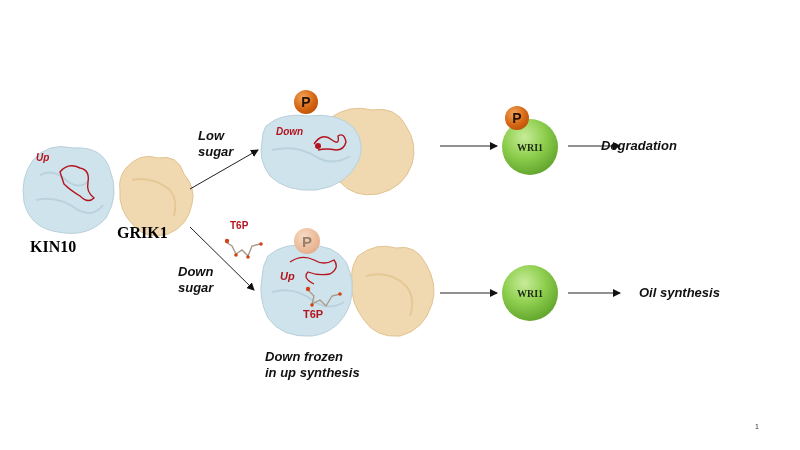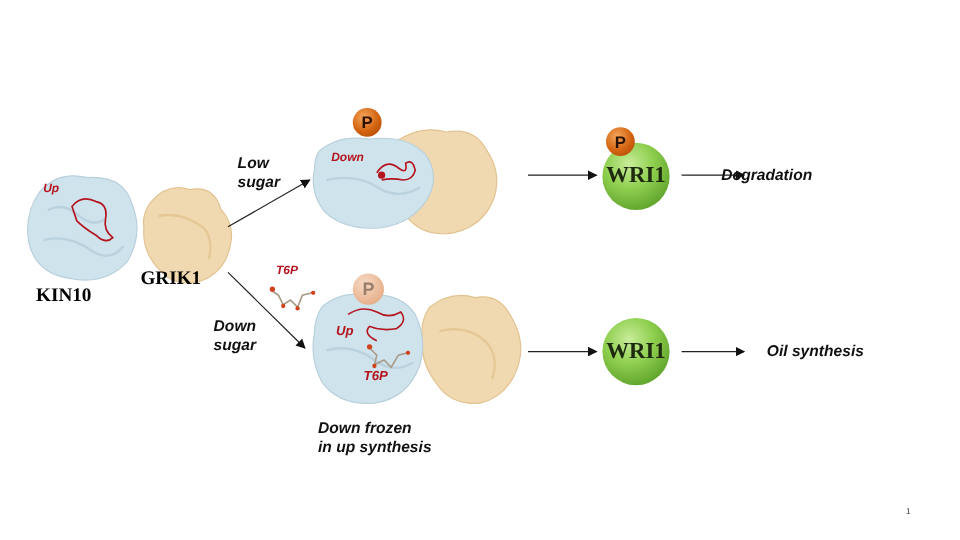--- a/index.html
+++ b/index.html
@@ -1,25 +1,25 @@
 <!DOCTYPE html>
 <html><head>
 <meta charset="utf-8">
 <style>
   html, body { margin:0; padding:0; background:#ffffff; }
   body { width:800px; height:450px; position:relative; overflow:hidden; font-family:"Liberation Sans", sans-serif; }
   .abs { position:absolute; }
   .label-it { font-style:italic; font-weight:bold; font-size:13px; color:#111; line-height:16px; }
   .serif-label { font-family:"Liberation Serif", serif; font-weight:bold; font-size:16px; color:#000000; }
-  .red { color:#b4141e; font-weight:bold; font-size:10px;font-style:italic; }
+  .red { color:#b4141e; font-weight:bold; font-size:10px; }
   .redit { color:#b4141e; font-weight:bold; font-style:italic; font-size:10px; }
   .wri { width:56px; height:56px; border-radius:50%;
          background: radial-gradient(circle at 40% 32%, #c8ec9a 0%, #8fcf4f 40%, #5ea22a 80%, #4a8a1c 100%);
          display:flex; align-items:center; justify-content:center; }
-  .wri span { font-family:"Liberation Serif", serif; font-weight:bold; font-size:19px; color:#1d2a10; }
+  .wri span { font-family:"Liberation Serif", serif; font-weight:bold; font-size:10px; color:#1d2a10; }
   .pball { border-radius:50%; display:flex; align-items:center; justify-content:center;
            font-weight:bold; color:#2a1200; }
   .p-strong { background: radial-gradient(circle at 38% 32%, #f4a55a 0%, #d2620f 55%, #a84606 100%); }
   .p-faded { background: radial-gradient(circle at 38% 32%, #f6dac4 0%, #eab896 60%, #dda27a 100%); color:#9a7f6d; }
   .pagenum { font-size:7px; color:#333; }
 </style>
 </head>
 <body>
 
 <svg class="abs" style="left:18px;top:140px" width="110" height="100" viewBox="0 0 110 100">

